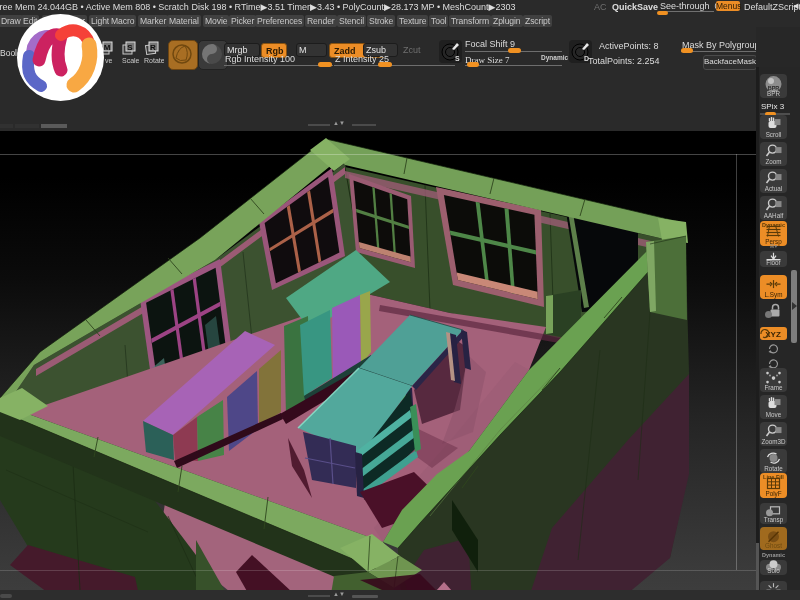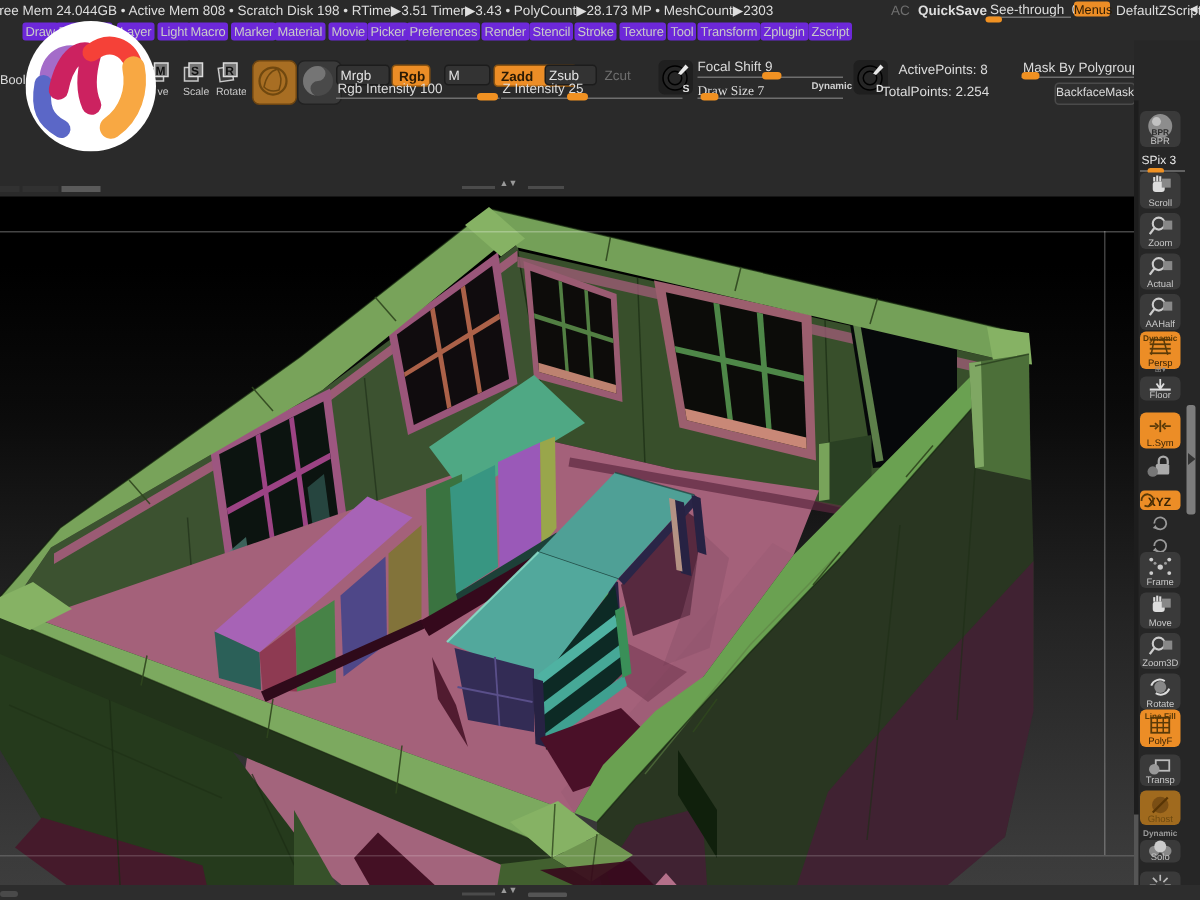--- a/index.html
+++ b/index.html
@@ -1,21 +1,21 @@
 <!DOCTYPE html>
 <html><head>
 <meta charset="utf-8">
 <style>
   html,body{margin:0;padding:0;background:#2a2a2a;}
   #root{position:relative;width:800px;height:600px;overflow:hidden;background:#2a2a2a;
         font-family:"Liberation Sans",sans-serif;-webkit-font-smoothing:antialiased;}
   .abs{position:absolute;}
   #infobar{left:0;top:0;width:800px;height:13px;color:#dedede;font-size:9px;}
   #menubar{left:0;top:13px;width:800px;height:14px;color:#c9c9c9;font-size:8.6px;}
-  .mi{position:absolute;top:2px;padding:1px 2px;background:#6d28d9;border-radius:2px;color:#c9c9c9;letter-spacing:-0.1px;margin-left:16px;}
+  .mi{position:absolute;top:2px;padding:1px 2px;background:#404040;border-radius:2px;color:#c9c9c9;letter-spacing:-0.1px;}
   #toolbar{left:0;top:27px;width:800px;height:104px;}
   .lbl{position:absolute;color:#dcdcdc;font-size:9px;white-space:nowrap;}
   .dim{color:#6f6f6f;}
   .btn{position:absolute;background:#333333;border:1px solid #1c1c1c;border-radius:3px;
        color:#e2e2e2;font-size:9px;padding:0 2px;box-sizing:border-box;}
   .obtn{position:absolute;background:#ec8d26;border:1px solid #8a5310;border-radius:3px;
         color:#2a1a04;font-size:9px;font-weight:bold;padding:0 4px;box-sizing:border-box;}
   .track{position:absolute;height:1px;background:#6e6e6e;}
   .thumb{position:absolute;height:5px;border-radius:3px;background:#f09122;}
   #canvas{left:0;top:131px;width:757px;height:459px;

